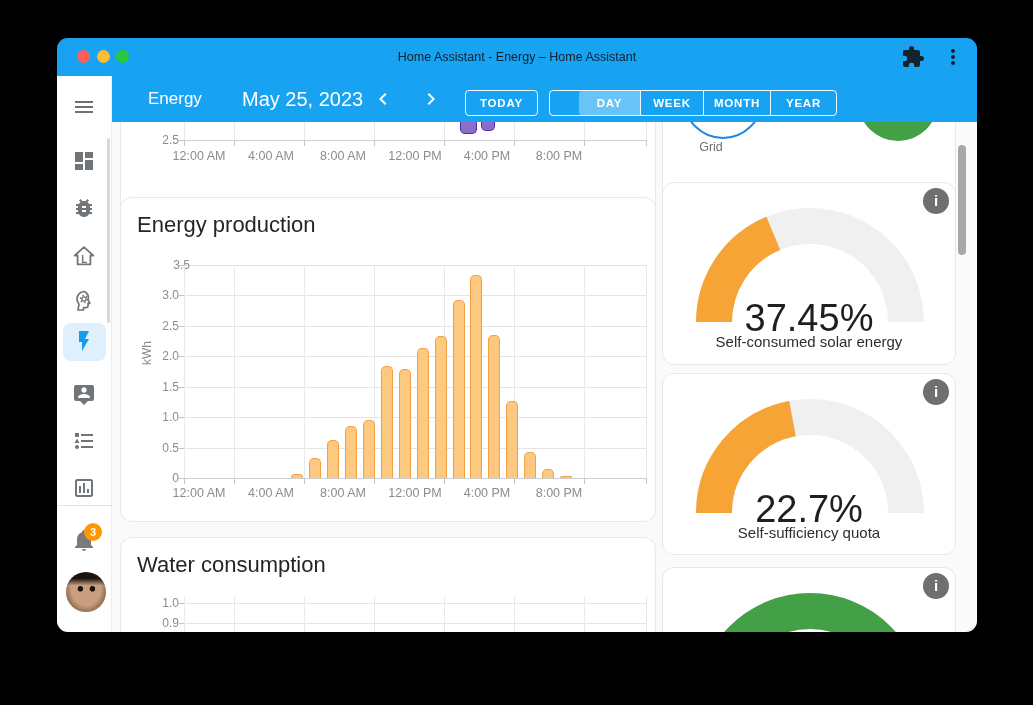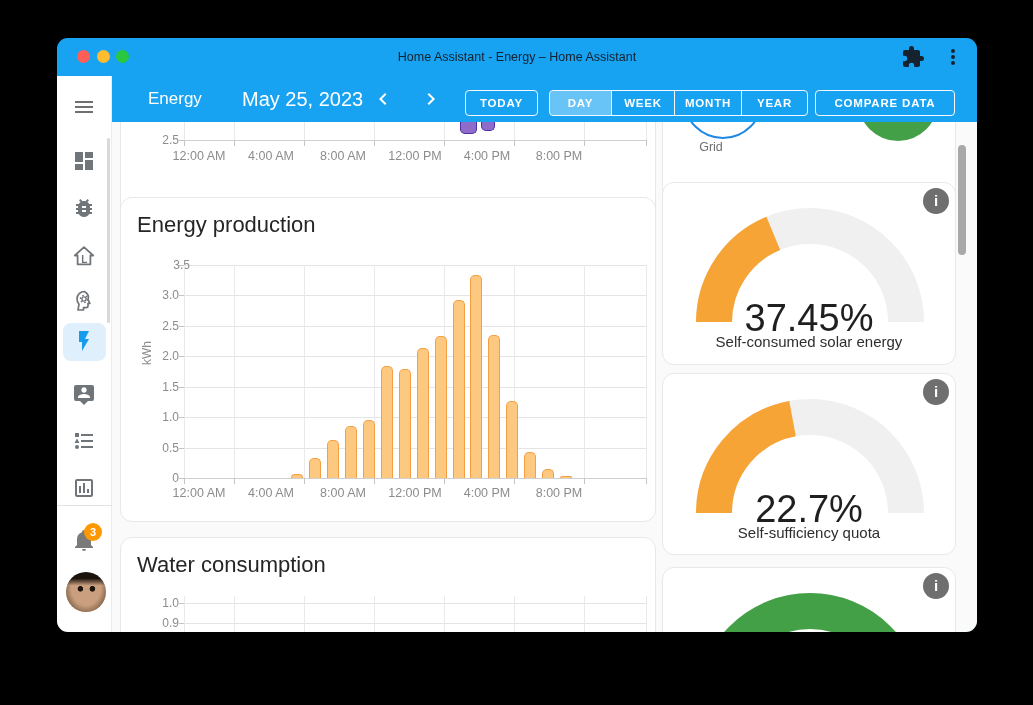--- a/index.html
+++ b/index.html
@@ -45,21 +45,21 @@
   .btn{position:absolute;top:14px;height:26px;box-sizing:border-box;border:1px solid rgba(255,255,255,.95);
        border-radius:4px;color:#fff;font-size:11.5px;font-weight:bold;letter-spacing:.8px;
        text-align:center;line-height:24px;}
   .btn.today{left:353px;width:73px;}
   .btn.compare{left:703px;width:140px;}
   .seg{position:absolute;left:437px;top:14px;height:26px;display:flex;border:1px solid rgba(255,255,255,.95);
        border-radius:4px;box-sizing:border-box;}
   .seg span{display:block;height:24px;line-height:24px;text-align:center;font-size:11.5px;font-weight:bold;
             letter-spacing:.8px;border-left:1px solid rgba(255,255,255,.95);box-sizing:border-box;}
   .seg span:first-child{border-left:none;border-radius:3px 0 0 3px;}
-  .seg span:nth-child(1){width:61px;} .seg span:nth-child(2){width:63px;}
+  .seg span:nth-child(1){width:61px;margin-left:29px;} .seg span:nth-child(2){width:63px;}
   .seg span:nth-child(3){width:67px;} .seg span:nth-child(4){width:66px;}
   .seg span.sel{background:rgba(255,255,255,.35);}
   
   .content{position:absolute;left:55px;right:0;top:46px;bottom:0;background:#fafafa;overflow:hidden;}
   .card{position:absolute;background:#fff;border:1px solid #e8e8e8;border-radius:12px;box-sizing:border-box;overflow:visible;}
   .card-title{position:absolute;left:16px;top:14px;font-size:22px;color:#252525;}
   .c-usage{left:8px;top:-137px;width:536px;height:318px;}
   .c-solar{left:8px;top:75px;width:536px;height:325px;}
   .c-water{left:8px;top:415px;width:536px;height:330px;}
   .c-dist{left:550px;top:-132px;width:294px;height:300px;}
@@ -165,21 +165,20 @@
       <svg class="chv right" viewBox="0 0 24 24">
         <path fill="currentColor" d="M8.59,16.58L13.17,12L8.59,7.41L10,6L16,12L10,18L8.59,16.58Z"></path>
         </svg>
       <div class="btn today">TODAY</div>
       <div class="seg">
         <span class="sel">DAY</span>
         <span>WEEK</span>
         <span>MONTH</span>
         <span>YEAR</span>
       </div>
-      <div class="btn compare">COMPARE DATA</div>
     </header>
 
     <main class="content">
 
       <div class="card c-usage">
         <div>
             <div class="vline" style="left: 63px; top: 110px; height: 44px;"></div>
             <div class="xtickm" style="left: 63px; top: 154px;"></div>
             <div class="vline" style="left: 113px; top: 110px; height: 44px;"></div>
             <div class="xtickm" style="left: 113px; top: 154px;"></div>

